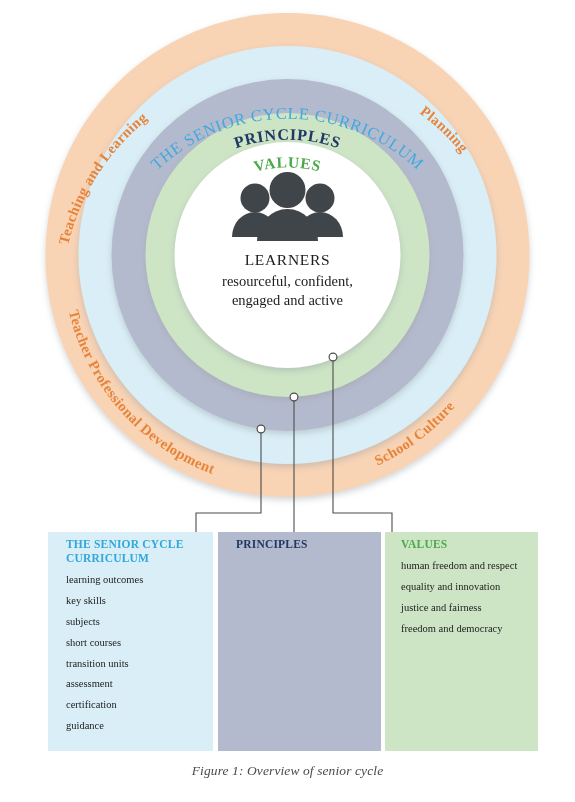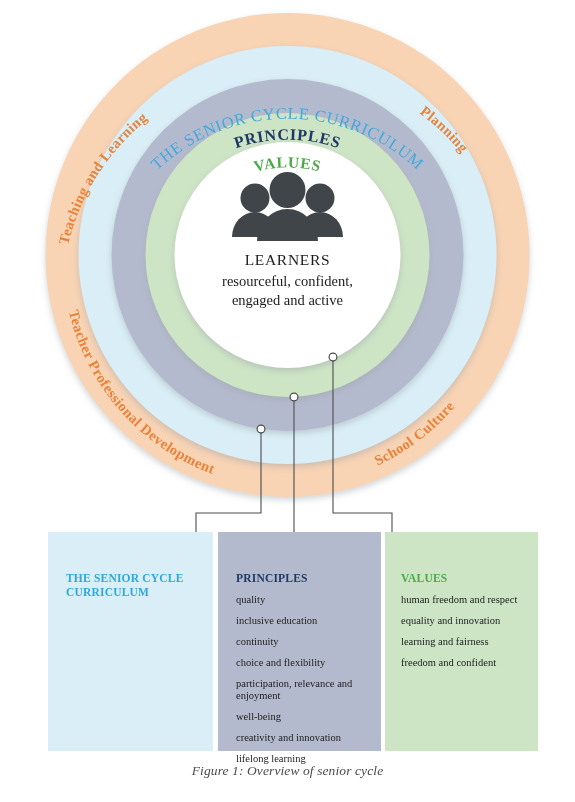--- a/index.html
+++ b/index.html
@@ -47,21 +47,21 @@
     font-family: "Liberation Serif", "DejaVu Serif", serif;
     font-weight: bold;
     font-size: 11.5px;
     letter-spacing: 0.2px;
     line-height: 1.22;
     margin: 0 0 9px 0;
   }
   #box-curriculum .legend-title { color: #2fa8dc; }
   #box-principles .legend-title { color: #1f3864; }
   #box-values .legend-title     { color: #4aa94a; }
-  .legend-inner { padding: 15px 14px 0 18px; margin-top: 24px; }
+  .legend-inner { padding: 5px 14px 0 18px; }
   #box-values .legend-inner { padding-left: 16px; }
   .legend-list { list-style: none; margin: 0; padding: 0; }
   .legend-list li {
     font-family: "Liberation Serif", "DejaVu Serif", serif;
     font-size: 10.5px;
     color: #1c1c1c;
     line-height: 1.18;
     margin-bottom: 8.5px;
   }
 </style>
@@ -159,46 +159,46 @@
       <circle cx="392" cy="537" r="3.9"></circle>
     </g>
   </svg>
 
   <div class="legend-box" id="box-curriculum">
     <div class="legend-inner">
       <div class="legend-title">
         <span>THE SENIOR CYCLE</span><br>
         <span>CURRICULUM</span>
       </div>
+      <ul class="legend-list">
+        <li>learning outcomes</li>
+        <li>key skills</li>
+        <li>subjects</li>
+        <li>short courses</li>
+        <li>transition units</li>
+        <li>assessment</li>
+        <li>certification</li>
+        <li>guidance</li>
+      </ul>
     </div>
   </div>
 
   <div class="legend-box" id="box-principles">
     <div class="legend-inner">
       <div class="legend-title">PRINCIPLES</div>
-      <ul class="legend-list">
-        <li>quality</li>
-        <li>inclusive education</li>
-        <li>continuity</li>
-        <li>choice and flexibility</li>
-        <li>participation, relevance and enjoyment</li>
-        <li>well-being</li>
-        <li>creativity and innovation</li>
-        <li>lifelong learning</li>
-      </ul>
     </div>
   </div>
 
   <div class="legend-box" id="box-values">
     <div class="legend-inner">
       <div class="legend-title">VALUES</div>
       <ul class="legend-list">
         <li>human freedom and respect</li>
         <li>equality and innovation</li>
-        <li>learning and fairness</li>
-        <li>freedom and confident</li>
+        <li>justice and fairness</li>
+        <li>freedom and democracy</li>
       </ul>
     </div>
   </div>
 
   <div class="caption">Figure 1: Overview of senior cycle</div>
 
 </div>
 
 </body></html>

